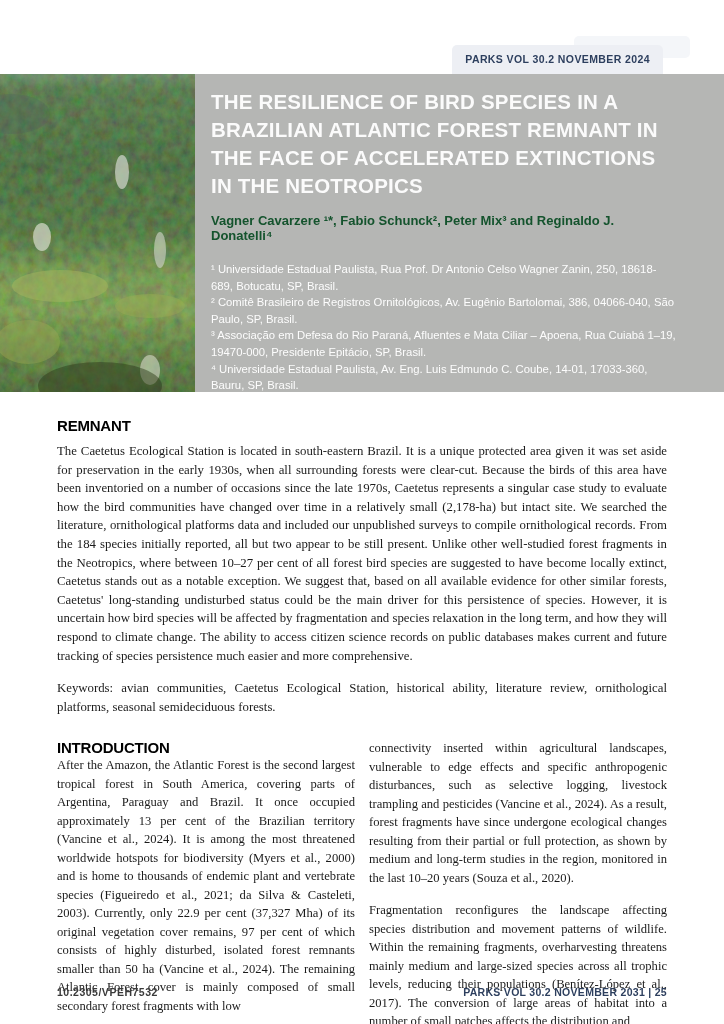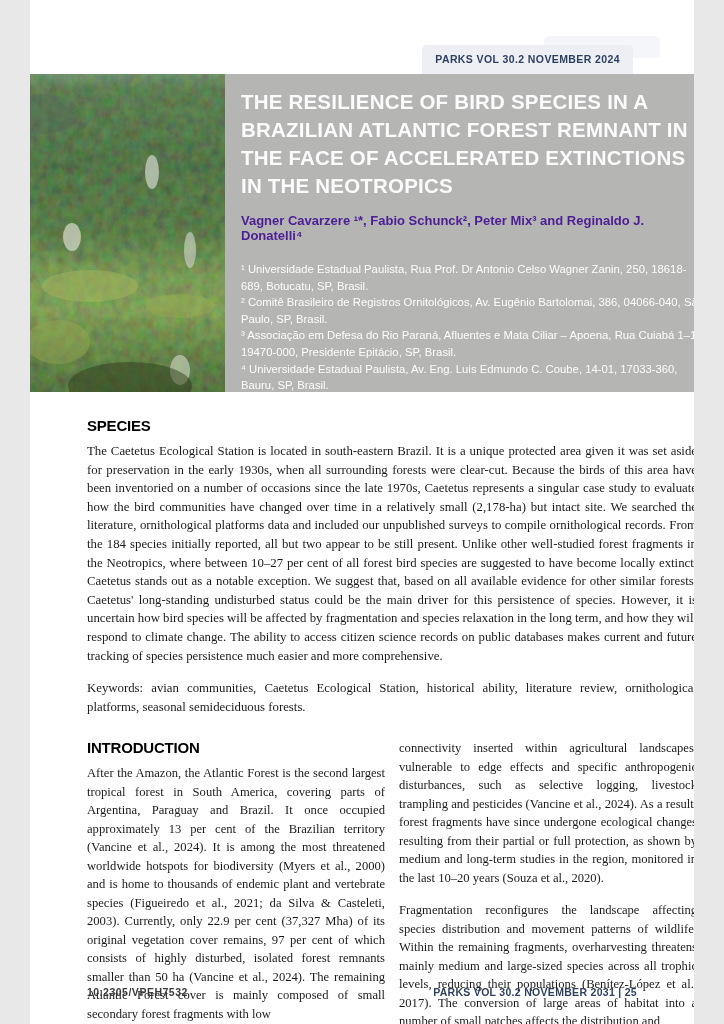--- a/index.html
+++ b/index.html
@@ -1,19 +1,19 @@
 <!DOCTYPE html>
 <html><head>
 <meta charset="utf-8">
 <style>
   * { margin: 0; padding: 0; box-sizing: border-box; }
   html, body { background: #e8e8e8; }
   .page {
     position: relative;
-    width: 664px;
+    width: 724px;
     height: 1024px;
     margin: 0 auto;
     background: #ffffff;
     overflow: hidden;
     font-family: "Liberation Serif", serif;
     color: #1b1b1b;
   }
 
   
   .badge-ghost {
@@ -71,21 +71,21 @@
     line-height: 28px;
     font-weight: bold;
     letter-spacing: 0.2px;
     color: #fbfbfb;
   }
   .hero-authors {
     margin-top: 13px;
     font-family: "Liberation Sans", sans-serif;
     font-size: 13px;
     font-weight: bold;
-    color: #4c1d95;
+    color: #14532d;
   }
   .hero-corresponding {
     margin-top: 9px;
     font-family: "Liberation Sans", sans-serif;
     font-size: 10.5px;
     font-weight: bold;
     color: #fdfdfd;
   }
   .hero-corresponding a {
     color: #fdfdfd;
@@ -134,21 +134,21 @@
     margin-top: 23px;
     display: flex;
     gap: 14px;
   }
   .col { width: 298px; }
   .col p {
     font-size: 12.6px;
     line-height: 18.5px;
     text-align: justify;
   }
-  .col .intro-heading { margin-bottom: 8px; }
+  .col .intro-heading { }
   .col p + p { margin-top: 14px; }
 
   
   .footer {
     position: absolute;
     bottom: 26px;
     left: 57px;
     right: 57px;
     display: flex;
     justify-content: space-between;
@@ -217,21 +217,21 @@
       <div class="affiliations">
         <div>¹ Universidade Estadual Paulista, Rua Prof. Dr Antonio Celso Wagner Zanin, 250, 18618-689, Botucatu, SP, Brasil.</div>
         <div>² Comitê Brasileiro de Registros Ornitológicos, Av. Eugênio Bartolomai, 386, 04066-040, São Paulo, SP, Brasil.</div>
         <div>³ Associação em Defesa do Rio Paraná, Afluentes e Mata Ciliar – Apoena, Rua Cuiabá 1–19, 19470-000, Presidente Epitácio, SP, Brasil.</div>
         <div>⁴ Universidade Estadual Paulista, Av. Eng. Luis Edmundo C. Coube, 14-01, 17033-360, Bauru, SP, Brasil.</div>
       </div>
     </div>
   </div>
 
   <div class="content">
-    <div class="section-heading abstract-heading">SPECIES</div>
+    <div class="section-heading abstract-heading">REMNANT</div>
     <p class="abstract-body">The Caetetus Ecological Station is located in south-eastern Brazil. It is a unique protected area given it was set aside for preservation in the early 1930s, when all surrounding forests were clear-cut. Because the birds of this area have been inventoried on a number of occasions since the late 1970s, Caetetus represents a singular case study to evaluate how the bird communities have changed over time in a relatively small (2,178-ha) but intact site. We searched the literature, ornithological platforms data and included our unpublished surveys to compile ornithological records. From the 184 species initially reported, all but two appear to be still present. Unlike other well-studied forest fragments in the Neotropics, where between 10–27 per cent of all forest bird species are suggested to have become locally extinct, Caetetus stands out as a notable exception. We suggest that, based on all available evidence for other similar forests, Caetetus' long-standing undisturbed status could be the main driver for this persistence of species. However, it is uncertain how bird species will be affected by fragmentation and species relaxation in the long term, and how they will respond to climate change. The ability to access citizen science records on public databases makes current and future tracking of species persistence much easier and more comprehensive.</p>
 
     <p class="keywords"><span class="kw-label">Keywords:</span><span> avian communities, Caetetus Ecological Station, historical ability, literature review, ornithological platforms, seasonal semideciduous forests.</span></p>
 
     <div class="two-col">
       <div class="col">
         <div class="section-heading intro-heading">INTRODUCTION</div>
         <p>After the Amazon, the Atlantic Forest is the second largest tropical forest in South America, covering parts of Argentina, Paraguay and Brazil. It once occupied approximately 13 per cent of the Brazilian territory (Vancine et al., 2024). It is among the most threatened worldwide hotspots for biodiversity (Myers et al., 2000) and is home to thousands of endemic plant and vertebrate species (Figueiredo et al., 2021; da Silva &amp; Casteleti, 2003). Currently, only 22.9 per cent (37,327 Mha) of its original vegetation cover remains, 97 per cent of which consists of highly disturbed, isolated forest remnants smaller than 50 ha (Vancine et al., 2024). The remaining Atlantic Forest cover is mainly composed of small secondary forest fragments with low</p>
       </div>
       <div class="col">

